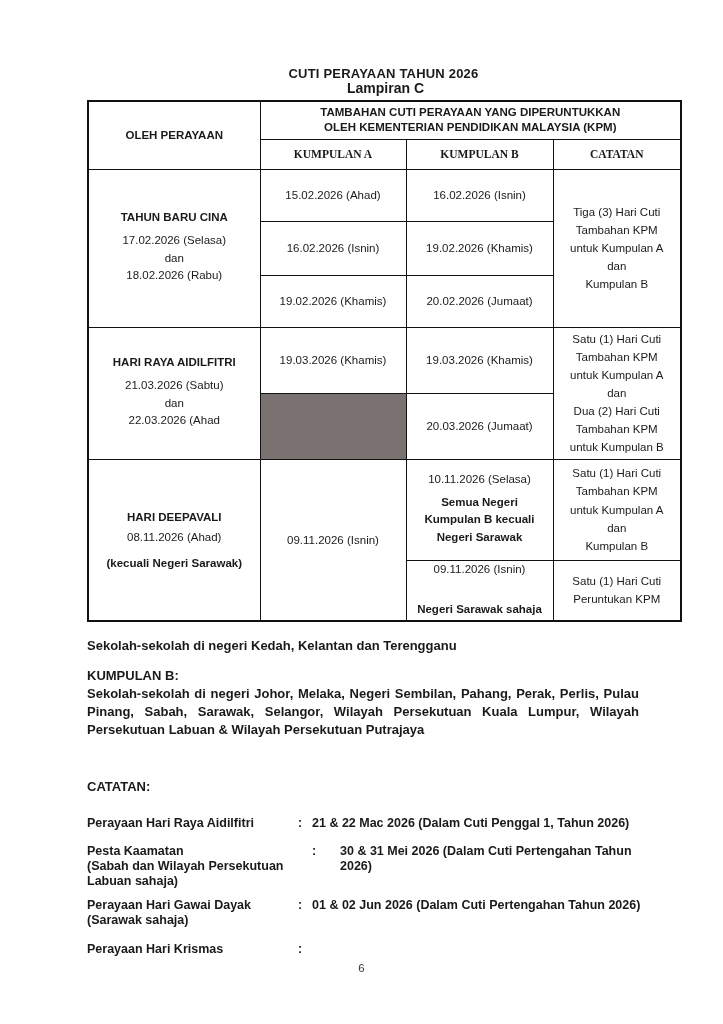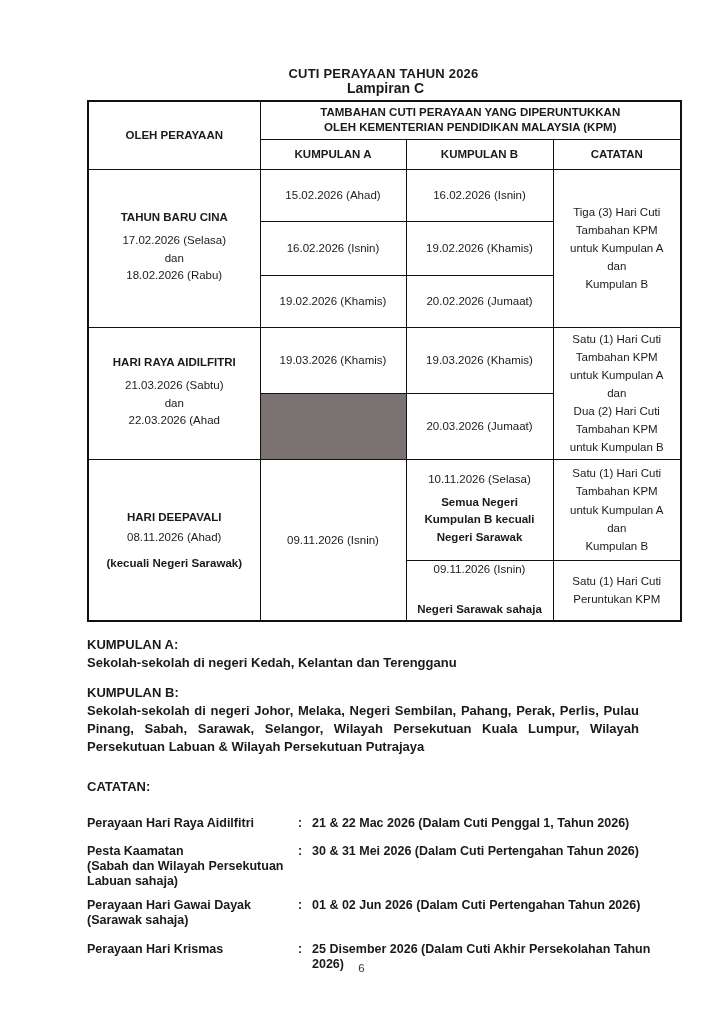--- a/index.html
+++ b/index.html
@@ -21,21 +21,21 @@
   table.holiday {
     position:absolute; top:100px; left:87px; width:593px;
     border-collapse:collapse; table-layout:fixed;
     border:2px solid #111;
   }
   table.holiday td, table.holiday th {
     border:1.5px solid #111;
     text-align:center; vertical-align:middle;
     font-size:11.5px; padding:2px 4px;
   }
-  tr.r-head1 { height:38px; } tr.r-head2 { height:30px; }
+  tr.r-head1 { height:38px; } tr.r-head2 { height:30px;font-family:Liberation Serif, serif; }
   tr.r-tbc1 { height:52px; } tr.r-tbc2 { height:54px; } tr.r-tbc3 { height:52px; }
   tr.r-hra1 { height:64px; } tr.r-hra2 { height:63px; }
   tr.r-hd1 { height:101px; } tr.r-hd2 { height:57px; }
   th.hd { font-weight:bold; }
   .pre { white-space:pre-line; }
   th.span-title { line-height:1.35; }
   td.date-cell { font-weight:normal; }
   .fest-name { font-weight:bold; }
   .fest-dates { font-weight:normal; margin-top:9px; line-height:1.55; }
   .fest-dates.tight { margin-top:6px; line-height:1.45; }
@@ -49,21 +49,21 @@
   .sec-title { font-weight:bold; font-size:13px; margin-bottom:2px; }
   .sec-body { font-weight:bold; font-size:13px; line-height:1.38; }
   .gap-12 { margin-bottom:13px; }
   .just { text-align:justify; }
   .catatan { position:absolute; top:779px; left:87px; width:578px; }
   .catatan .sec-title { margin-bottom:22px; }
   .cat-row { display:flex; align-items:flex-start; font-size:12.5px; font-weight:bold; }
   .cat-label { width:203px; line-height:1.2; flex:0 0 auto; }
   .cat-colon { width:20px; text-align:center; flex:0 0 auto; }
   .cat-value { flex:1; padding-left:2px; line-height:1.2; }
-  .mb-13 { margin-bottom:13px;justify-content:center; } .mb-9 { margin-bottom:9px; } .mb-14 { margin-bottom:14px; }
+  .mb-13 { margin-bottom:13px;justify-content:center; } .mb-9 { margin-bottom:9px;gap:14px; } .mb-14 { margin-bottom:14px; }
   .page-number {
     position:absolute; top:962px; left:0; width:100%;
     text-align:center; font-size:11.5px; color:#3a3a3a;
   }
 </style>
 </head>
 <body>
 
 <div class="page">
 
@@ -159,21 +159,20 @@
           <div class="b-date">09.11.2026 (Isnin)</div>
           <div class="b-region pre">Negeri Sarawak sahaja</div>
         </td>
         <td class="note-cell pre">Satu (1) Hari Cuti
 Peruntukan KPM</td>
       </tr>
     </tbody>
   </table>
 
   <div class="groups">
-    <div class="sec-title">KUMPULAN A:</div>
     <div class="sec-body gap-12">Sekolah-sekolah di negeri Kedah, Kelantan dan Terengganu</div>
     <div class="sec-title">KUMPULAN B:</div>
     <div class="sec-body just">Sekolah-sekolah di negeri Johor, Melaka, Negeri Sembilan, Pahang, Perak, Perlis, Pulau Pinang, Sabah, Sarawak, Selangor, Wilayah Persekutuan Kuala Lumpur, Wilayah Persekutuan Labuan &amp; Wilayah Persekutuan Putrajaya</div>
   </div>
 
   <div class="catatan">
     <div class="sec-title">CATATAN:</div>
 
     <div class="cat-row mb-13">
       <div class="cat-label pre">Perayaan Hari Raya Aidilfitri</div>
@@ -192,18 +191,17 @@
     <div class="cat-row mb-14">
       <div class="cat-label pre">Perayaan Hari Gawai Dayak
 (Sarawak sahaja)</div>
       <div class="cat-colon">:</div>
       <div class="cat-value">01 &amp; 02 Jun 2026 (Dalam  Cuti Pertengahan Tahun 2026)</div>
     </div>
 
     <div class="cat-row">
       <div class="cat-label pre">Perayaan Hari Krismas</div>
       <div class="cat-colon">:</div>
-      <div class="cat-value">25 Disember 2026 (Dalam Cuti Akhir Persekolahan Tahun 2026)</div>
     </div>
   </div>
 
   <div class="page-number">6</div>
 </div>
 
 </body></html>

